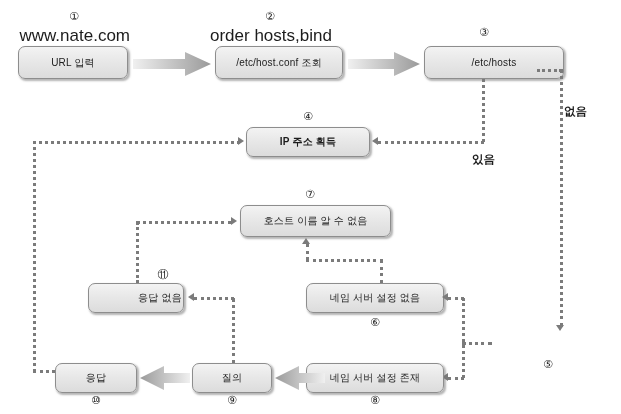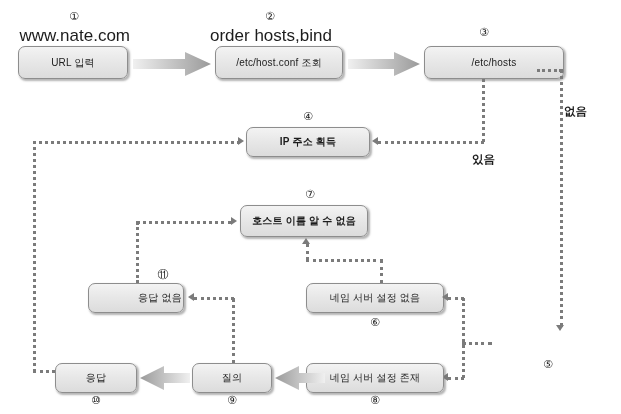--- a/index.html
+++ b/index.html
@@ -124,21 +124,21 @@
 
   <div class="num" style="left:288px;top:110px;width:40px;">④</div>
   <div class="node" style="left:246px;top:127px;width:124px;height:30px;font-weight:bold;">IP 주소 획득</div>
 
   <div class="dh" style="left:33px;top:141px;width:207px;"></div>
   <div class="ah ah-r" style="left:238px;top:137px;"></div>
   <div class="dv" style="left:33px;top:141px;height:231px;"></div>
   <div class="dh" style="left:33px;top:370px;width:22px;"></div>
 
   <div class="num" style="left:290px;top:188px;width:40px;">⑦</div>
-  <div class="node" style="left:240px;top:205px;width:128px;height:32px;font-weight:bold;">호스트 이름 알 수 없음</div>
+  <div class="node" style="left:240px;top:205px;width:151px;height:32px;">호스트 이름 알 수 없음</div>
 
   <div class="dv" style="left:136px;top:222px;height:61px;"></div>
   <div class="dh" style="left:136px;top:221px;width:96px;"></div>
   <div class="ah ah-r" style="left:231px;top:217px;"></div>
 
   <div class="dv" style="left:380px;top:260px;height:23px;"></div>
   <div class="dh" style="left:306px;top:259px;width:77px;"></div>
   <div class="dv" style="left:306px;top:244px;height:16px;"></div>
   <div class="ah ah-u" style="left:302px;top:238px;"></div>
 

